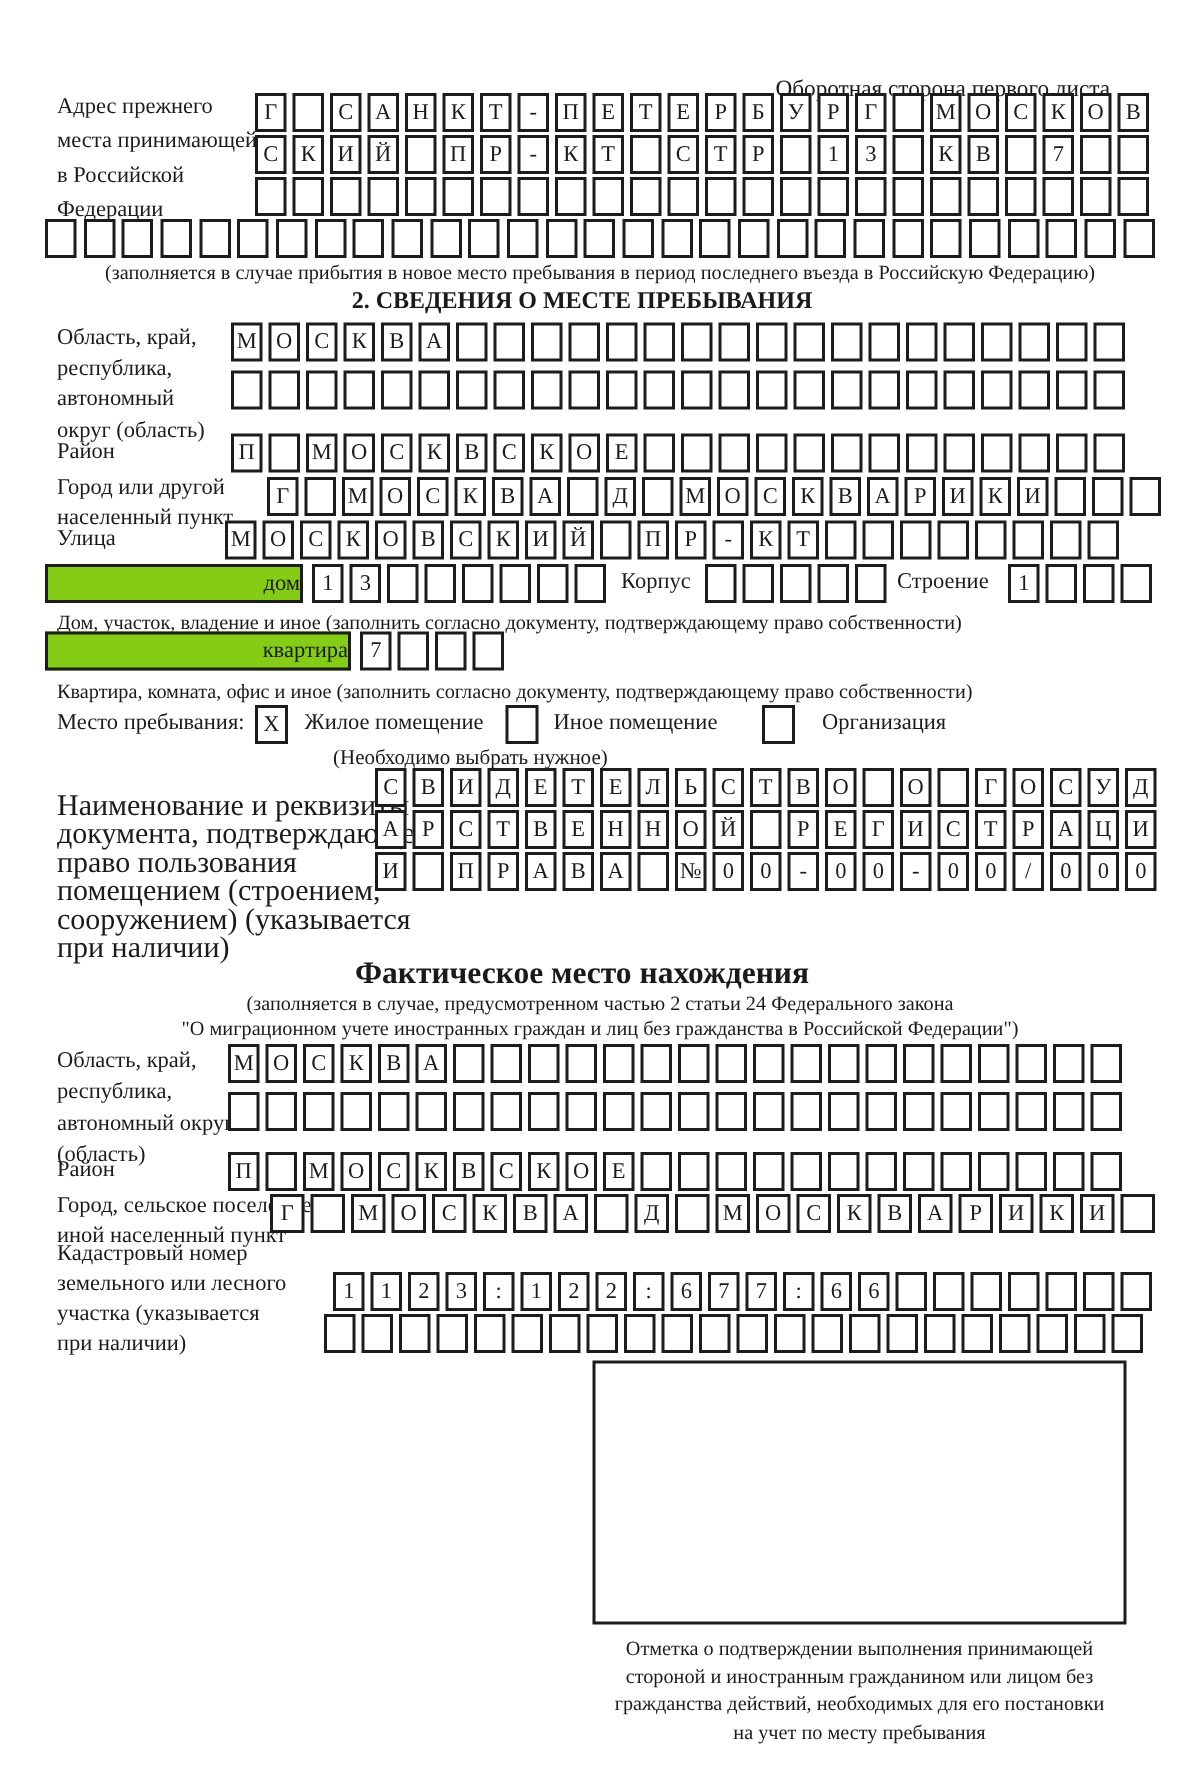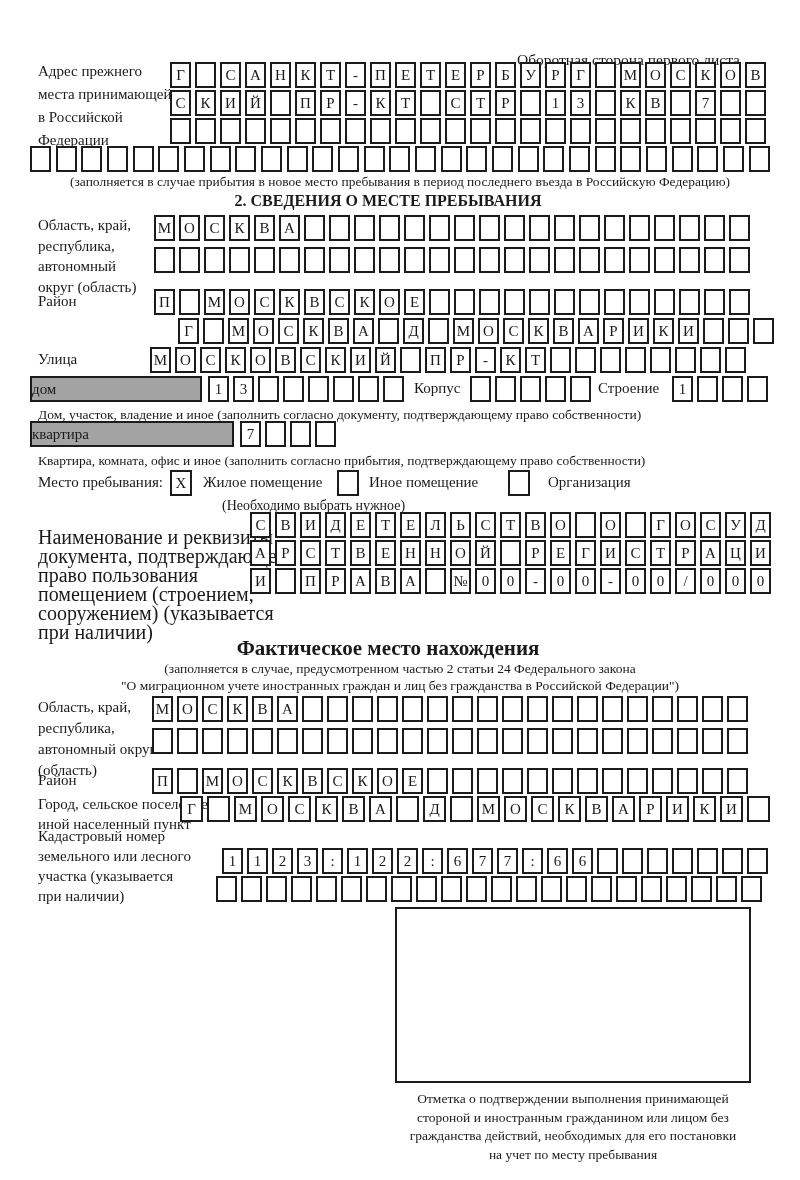--- a/index.html
+++ b/index.html
@@ -10,21 +10,21 @@
   .cap{font-size:13.5px;line-height:17px;}
   .hdr{font-weight:bold;font-size:16px;text-align:center;width:776px;}
   .center{text-align:center;width:800px;}
   .boxrow{display:flex;gap:4px;height:26px;}
   .cell{flex:0 0 21px;width:21px;height:26px;box-sizing:border-box;
         border:2px solid #1c1c1c;text-align:center;font-size:15px;line-height:22px;
         font-family:"Liberation Serif",serif;background:#fff;}
   .boxrow.wide .cell{flex:0 0 23px;width:23px;}
   .boxrow.stretch{width:740px;justify-content:space-between;gap:0;}
   .widebox{box-sizing:border-box;border:2px solid #1c1c1c;height:26px;
-        text-align:left;font-size:15px;line-height:22px;background:#a3a3a3;}
+        text-align:right;font-size:15px;line-height:22px;background:#84cc16;}
   .checkbox{box-sizing:border-box;width:22px;height:26px;border:2px solid #1c1c1c;
         text-align:center;font-size:15px;line-height:22px;background:#fff;}
   .stampbox{box-sizing:border-box;border:2px solid #1c1c1c;background:#fff;}
 </style>
 </head>
 <body>
 
 <div class="page">
 
   <div class="abs" style="top:22px;right:60px;font-size:15.5px;margin-top:29px;">Оборотная сторона первого листа</div>
@@ -224,20 +224,22 @@
       <span class="cell"></span>
       <span class="cell"></span>
       <span class="cell"></span>
       <span class="cell"></span>
       <span class="cell"></span>
       <span class="cell"></span>
       <span class="cell"></span>
       <span class="cell"></span>
     </div>
 
+  <div class="abs lbl" style="left:38px;top:315px;line-height:20px;">Город или другой
+населенный пункт</div>
   <div class="abs boxrow" style="left:178px;top:318px;">
       <span class="cell">Г</span>
       <span class="cell"></span>
       <span class="cell">М</span>
       <span class="cell">О</span>
       <span class="cell">С</span>
       <span class="cell">К</span>
       <span class="cell">В</span>
       <span class="cell">А</span>
       <span class="cell"></span>
@@ -314,21 +316,21 @@
     </div>
   <div class="abs cap" style="left:38px;top:406px;">Дом, участок, владение и иное (заполнить согласно документу, подтверждающему право собственности)</div>
 
   <div class="abs widebox" style="left:30px;top:421px;width:204px;">квартира</div>
   <div class="abs boxrow" style="left:240px;top:421px;">
       <span class="cell">7</span>
       <span class="cell"></span>
       <span class="cell"></span>
       <span class="cell"></span>
     </div>
-  <div class="abs cap" style="left:38px;top:452px;">Квартира, комната, офис и иное (заполнить согласно прибытия, подтверждающему право собственности)</div>
+  <div class="abs cap" style="left:38px;top:452px;">Квартира, комната, офис и иное (заполнить согласно документу, подтверждающему право собственности)</div>
 
   <div class="abs lbl" style="left:38px;top:472px;">Место пребывания:</div>
   <div class="abs checkbox" style="left:170px;top:470px;">X</div>
   <div class="abs lbl" style="left:203px;top:472px;">Жилое помещение</div>
   <div class="abs checkbox" style="left:337px;top:470px;"></div>
   <div class="abs lbl" style="left:369px;top:472px;">Иное помещение</div>
   <div class="abs checkbox" style="left:508px;top:470px;"></div>
   <div class="abs lbl" style="left:548px;top:472px;">Организация</div>
   <div class="abs cap" style="left:222px;top:497px;font-size:14px;">(Необходимо выбрать нужное)</div>
 

